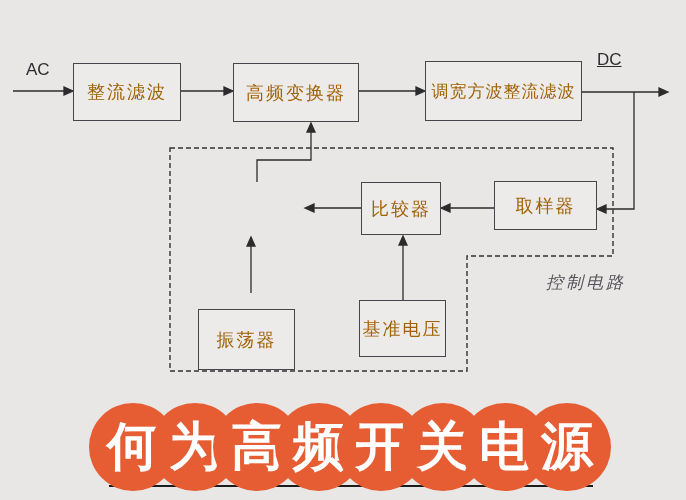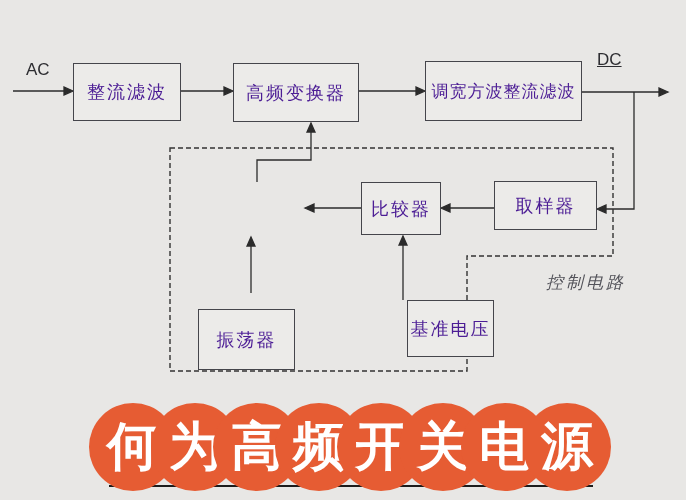--- a/index.html
+++ b/index.html
@@ -26,21 +26,21 @@
   .block {
     position: absolute;
     box-sizing: border-box;
     border: 1px solid #45454b;
     background: #ecebe9;
     display: flex;
     align-items: center;
     justify-content: center;
     font-size: 18px;
     letter-spacing: 2px;
-    color: #4c1d95;
+    color: #a16207;
     white-space: nowrap;
   }
   .io-label {
     position: absolute;
     font-family: "Liberation Sans", sans-serif;
     font-size: 17px;
     color: #2d2d31;
   }
   .region-label {
     position: absolute;
@@ -164,21 +164,21 @@
 
   <div class="block" style="left:494px; top:181px; width:103px; height:49px;">
     <span>取样器</span>
   </div>
   <div class="block" style="left:361px; top:182px; width:80px; height:53px;">
     <span>比较器</span>
   </div>
   <div class="block" style="left:198px; top:293px; width:97px; height:61px;margin-top:16px;">
     <span>振荡器</span>
   </div>
-  <div class="block" style="left:359px; top:300px; width:87px; height:57px;margin-left:48px;">
+  <div class="block" style="left:359px; top:300px; width:87px; height:57px;">
     <span>基准电压</span>
   </div>
 
   <div class="region-label" style="left:546px; top:271px;">控制电路</div>
 
   <div class="banner">
     <div class="banner-underline"></div>
     <div class="scallop" style="left:0px;">
         <span>何</span>
       </div>

